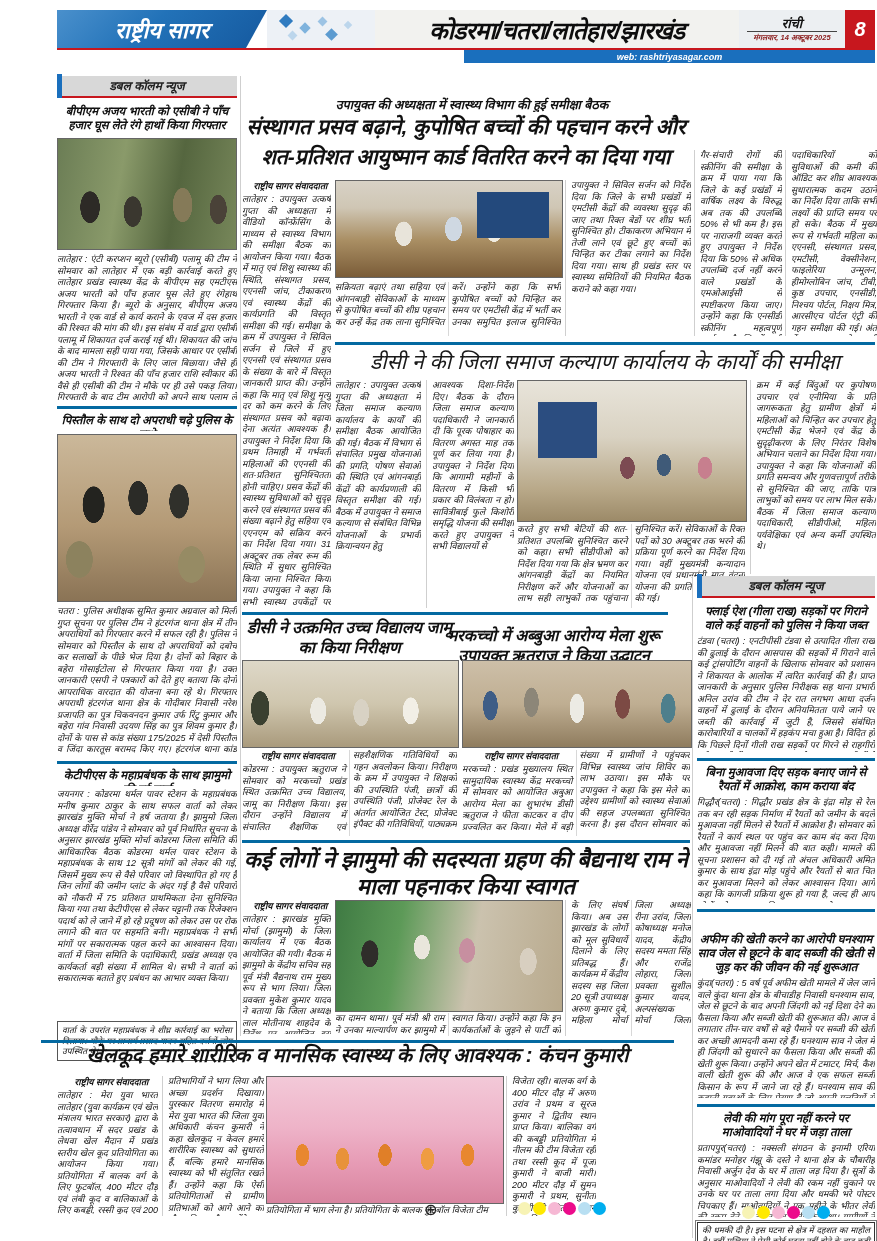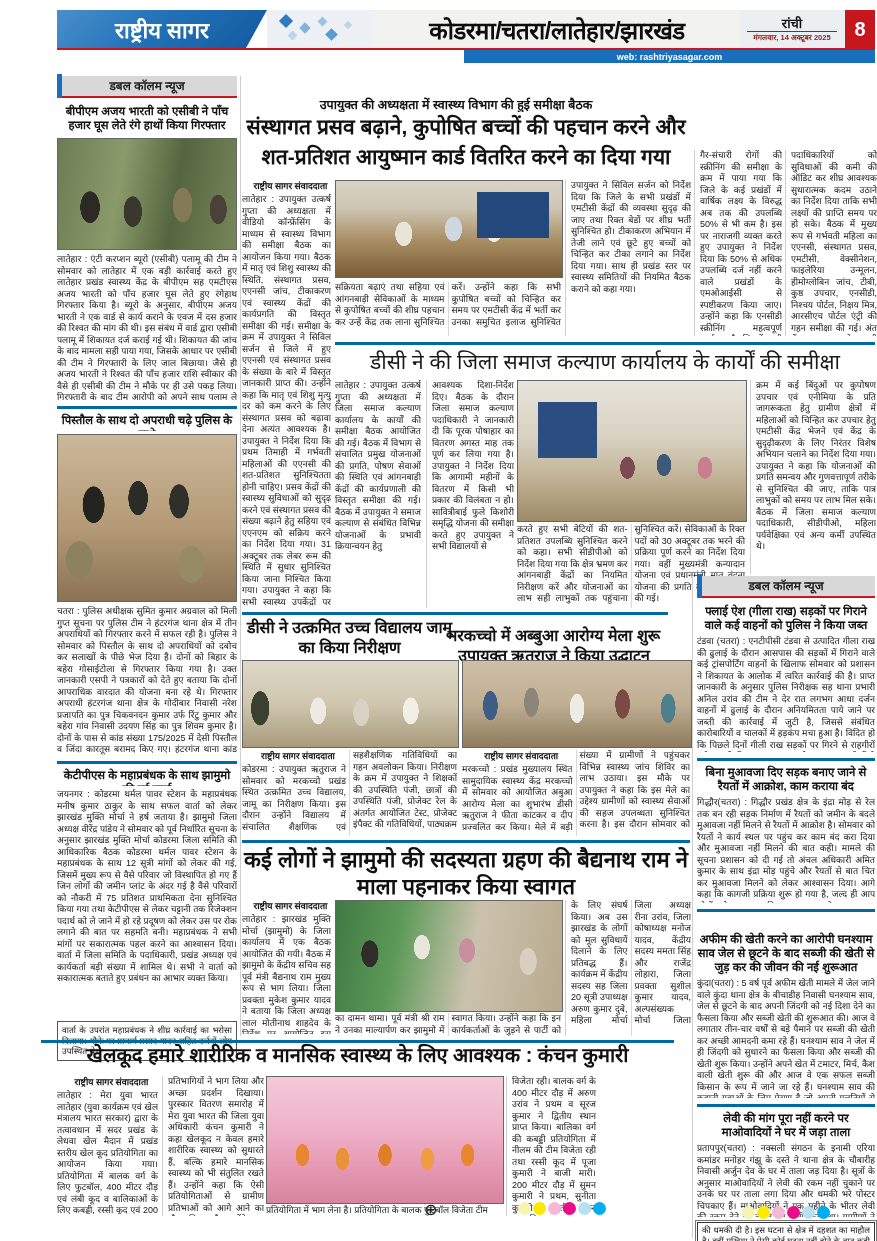--- a/index.html
+++ b/index.html
@@ -1,18 +1,18 @@
 <!DOCTYPE html>
 <html><head>
 <meta charset="utf-8">
 <style>
   html,body{margin:0;padding:0;background:#ffffff;}
   .page{position:relative;width:877px;height:1241px;background:#fff;overflow:hidden;
         font-family:"Liberation Sans","DejaVu Sans",sans-serif;color:#111;}
-  .abs{position:absolute;}
+  .abs{position:absolute;font-style:italic;}
   
   .mast{display:flex;height:38px;overflow:hidden;}
   .mast-logo{width:210px;background:linear-gradient(135deg,#4a90cc 0%,#2272b8 45%,#15599f 100%);
              color:#fff;font-size:22px;font-weight:bold;display:flex;align-items:center;justify-content:center;
              clip-path:polygon(0 0,100% 0,90% 100%,0 100%);}
   .mast-deco{width:108px;background:#edf1f6;position:relative;overflow:hidden;}
   .dmd{position:absolute;transform:rotate(45deg);}
   .mast-title{flex:1;background:#f2f2ef;display:flex;align-items:center;justify-content:center;
               font-size:24px;font-weight:bold;color:#0d0d0d;letter-spacing:-0.5px;}
   .mast-right{width:106px;background:#eceff2;display:flex;flex-direction:column;justify-content:center;text-align:center;}
@@ -139,21 +139,21 @@
     <div class="ph ph-bpm" style="height:110px;margin-top:2px;"></div>
     <div class="bt" style="height:146px;margin-top:4px;">लातेहार : एंटी करप्शन ब्यूरो (एसीबी) पलामू की टीम ने सोमवार को लातेहार में एक बड़ी कार्रवाई करते हुए लातेहार प्रखंड स्वास्थ्य केंद्र के बीपीएम सह एमटीएस अजय भारती को पाँच हजार घूस लेते हुए रंगेहाथ गिरफ्तार किया है। ब्यूरो के अनुसार, बीपीएम अजय भारती ने एक वार्ड से कार्य कराने के एवज में दस हजार की रिश्वत की मांग की थी। इस संबंध में वार्ड द्वारा एसीबी पलामू में शिकायत दर्ज कराई गई थी। शिकायत की जांच के बाद मामला सही पाया गया, जिसके आधार पर एसीबी की टीम ने गिरफ्तारी के लिए जाल बिछाया। जैसे ही अजय भारती ने रिश्वत की पाँच हजार राशि स्वीकार की वैसे ही एसीबी की टीम ने मौके पर ही उसे पकड़ लिया। गिरफ्तारी के बाद टीम आरोपी को अपने साथ पलामू ले गई, जहां उससे पूछताछ की जा रही है। इस कार्रवाई से जिले भर के स्वास्थ्य महकमे में हड़कंप मच गया है।</div>
     <div class="hl-sm hrule" style="height:18px;margin-top:6px;padding-top:4px;">पिस्तौल के साथ दो अपराधी चढ़े पुलिस के हत्थे</div>
     <div class="ph ph-pistol" style="height:166px;margin-top:3px;"></div>
     <div class="bt" style="height:150px;margin-top:4px;">चतरा : पुलिस अधीक्षक सुमित कुमार अग्रवाल को मिली गुप्त सूचना पर पुलिस टीम ने हंटरगंज थाना क्षेत्र में तीन अपराधियों को गिरफ्तार करने में सफल रही है। पुलिस ने सोमवार को पिस्तौल के साथ दो अपराधियों को दबोच कर सलाखों के पीछे भेज दिया है। दोनों को बिहार के बहेरा गोसाईटोला से गिरफ्तार किया गया है। उक्त जानकारी एसपी ने पत्रकारों को देते हुए बताया कि दोनों आपराधिक वारदात की योजना बना रहे थे। गिरफ्तार अपराधी हंटरगंज थाना क्षेत्र के गोदीबार निवासी नरेश प्रजापति का पुत्र चिकवनदन कुमार उर्फ रिंटु कुमार और बहेरा गांव निवासी उदयण सिंह का पुत्र शिवम कुमार है। दोनों के पास से कांड संख्या 175/2025 में देसी पिस्तौल व जिंदा कारतूस बरामद किए गए। हंटरगंज थाना कांड संख्या 174/25 दिनांक 12 अक्टूबर 2025 धारा 317(5) बीएनएस के तहत मामला दर्ज कर आगे की कार्रवाई की जा रही है। छापेमारी दल में थाना प्रभारी के साथ सब इंस्पेक्टर पुरुषोत्तम अमिताब्ज, सजनी कुमार समेत गोसाईटोला चेक पोस्ट के कर्मी आदि शामिल थे।</div>
     <div class="hl-sm hrule" style="height:18px;margin-top:5px;padding-top:4px;">केटीपीएस के महाप्रबंधक के साथ झामुमो की हुई वार्ता</div>
     <div class="bt" style="height:208px;margin-top:3px;">जयनगर : कोडरमा थर्मल पावर स्टेशन के महाप्रबंधक मनीष कुमार ठाकुर के साथ सफल वार्ता को लेकर झारखंड मुक्ति मोर्चा ने हर्ष जताया है। झामुमो जिला अध्यक्ष वीरेंद्र पांडेय ने सोमवार को पूर्व निर्धारित सूचना के अनुसार झारखंड मुक्ति मोर्चा कोडरमा जिला समिति की आधिकारिक बैठक कोडरमा थर्मल पावर स्टेशन के महाप्रबंधक के साथ 12 सूत्री मांगों को लेकर की गई, जिसमें मुख्य रूप से वैसे परिवार जो विस्थापित हो गए हैं जिन लोगों की जमीन प्लांट के अंदर गई है वैसे परिवारों को नौकरी में 75 प्रतिशत प्राथमिकता देना सुनिश्चित किया गया तथा केटीपीएस से लेकर चट्टानी तक रिजेक्शन पदार्थ को ले जाने में हो रहे प्रदूषण को लेकर उस पर रोक लगाने की बात पर सहमति बनी। महाप्रबंधक ने सभी मांगों पर सकारात्मक पहल करने का आश्वासन दिया। वार्ता में जिला समिति के पदाधिकारी, प्रखंड अध्यक्ष एवं कार्यकर्ता बड़ी संख्या में शामिल थे। सभी ने वार्ता को सकारात्मक बताते हुए प्रबंधन का आभार व्यक्त किया।</div>
     <div class="boxnote" style="height:32px;margin-top:24px;">वार्ता के उपरांत महाप्रबंधक ने शीघ्र कार्रवाई का भरोसा दिलाया। मौके पर प्राचार्य प्रसाद यादव सहित दर्जनों लोग उपस्थित थे।</div>
   </div>
 
-  <div class="abs kicker" style="left:232px;top:96px;width:448px;height:16px;">उपायुक्त की अध्यक्षता में स्वास्थ्य विभाग की हुई समीक्षा बैठक</div>
+  <div class="abs kicker" style="left:248px;top:96px;width:448px;height:16px;">उपायुक्त की अध्यक्षता में स्वास्थ्य विभाग की हुई समीक्षा बैठक</div>
   <div class="abs hl-xl" style="left:242px;top:112px;width:448px;height:62px;">संस्थागत प्रसव बढ़ाने, कुपोषित बच्चों की पहचान करने और शत-प्रतिशत आयुष्मान कार्ड वितरित करने का दिया गया निर्देश</div>
   <div class="abs" style="left:242px;top:180px;width:89px;height:428px;">
     <div class="byline">राष्ट्रीय सागर संवाददाता</div>
     <div class="bt" style="height:412px;">लातेहार : उपायुक्त उत्कर्ष गुप्ता की अध्यक्षता में वीडियो कॉन्फ्रेंसिंग के माध्यम से स्वास्थ्य विभाग की समीक्षा बैठक का आयोजन किया गया। बैठक में मातृ एवं शिशु स्वास्थ्य की स्थिति, संस्थागत प्रसव, एएनसी जांच, टीकाकरण एवं स्वास्थ्य केंद्रों की कार्यप्रगति की विस्तृत समीक्षा की गई। समीक्षा के क्रम में उपायुक्त ने सिविल सर्जन से जिले में हुए एएनसी एवं संस्थागत प्रसव के संख्या के बारे में विस्तृत जानकारी प्राप्त की। उन्होंने कहा कि मातृ एवं शिशु मृत्यु दर को कम करने के लिए संस्थागत प्रसव को बढ़ावा देना अत्यंत आवश्यक है। उपायुक्त ने निर्देश दिया कि प्रथम तिमाही में गर्भवती महिलाओं की एएनसी की शत-प्रतिशत सुनिश्चितता होनी चाहिए। प्रसव केंद्रों की स्वास्थ्य सुविधाओं को सुदृढ़ करने एवं संस्थागत प्रसव की संख्या बढ़ाने हेतु सहिया एवं एएनएम को सक्रिय करने का निर्देश दिया गया। 31 अक्टूबर तक लेबर रूम की स्थिति में सुधार सुनिश्चित किया जाना निश्चित किया गया। उपायुक्त ने कहा कि सभी स्वास्थ्य उपकेंद्रों पर मूलभूत सुविधाएं हर हाल में उपलब्ध कराई जाएं ताकि ग्रामीणों को इलाज हेतु भटकना न पड़े।</div>
   </div>
   <div class="abs ph ph-main" style="left:335px;top:180px;width:226px;height:96px;"></div>
   <div class="abs bt c2" style="left:335px;top:282px;width:226px;height:54px;">सक्रियता बढ़ाएं तथा सहिया एवं आंगनबाड़ी सेविकाओं के माध्यम से कुपोषित बच्चों की शीघ्र पहचान कर उन्हें केंद्र तक लाना सुनिश्चित करें। उन्होंने कहा कि सभी कुपोषित बच्चों को चिन्हित कर समय पर एमटीसी केंद्र में भर्ती कर उनका समुचित इलाज सुनिश्चित किया जाए। आयुष्मान भारत हेल्थ कार्ड के शत-प्रतिशत वितरण का लक्ष्य 30 अक्टूबर तक पूरा करने का निर्देश दिया गया। इस कार्य में स्वास्थ्य विभाग एवं बीडीओ स्तर पर समन्वय स्थापित करने का निर्देश दिया गया।</div>
   <div class="abs bt vr" style="left:565px;top:180px;width:120px;height:156px;">उपायुक्त ने सिविल सर्जन को निर्देश दिया कि जिले के सभी प्रखंडों में एमटीसी केंद्रों की व्यवस्था सुदृढ़ की जाए तथा रिक्त बेडों पर शीघ्र भर्ती सुनिश्चित हो। टीकाकरण अभियान में तेजी लाने एवं छूटे हुए बच्चों को चिन्हित कर टीका लगाने का निर्देश दिया गया। साथ ही प्रखंड स्तर पर स्वास्थ्य समितियों की नियमित बैठक कराने को कहा गया।</div>
   <div class="abs bt vr" style="left:694px;top:150px;width:82px;height:186px;">गैर-संचारी रोगों की स्क्रीनिंग की समीक्षा के क्रम में पाया गया कि जिले के कई प्रखंडों में वार्षिक लक्ष्य के विरुद्ध अब तक की उपलब्धि 50% से भी कम है। इस पर नाराजगी व्यक्त करते हुए उपायुक्त ने निर्देश दिया कि 50% से अधिक उपलब्धि दर्ज नहीं करने वाले प्रखंडों के एमओआईसी से स्पष्टीकरण किया जाए। उन्होंने कहा कि एनसीडी स्क्रीनिंग महत्वपूर्ण कार्यक्रम है, जिसमें सभी स्वास्थ्य उपकेंद्रों व दायित्वरत बीएचडब्ल्यू, एएनएम और उपलब्ध कर्मियों की सहभागिता आवश्यक है। उपायुक्त ने प्रत्येक</div>
   <div class="abs bt vr" style="left:785px;top:150px;width:86px;height:186px;">पदाधिकारियों को सुविधाओं की कमी की ऑडिट कर शीघ्र आवश्यक सुधारात्मक कदम उठाने का निर्देश दिया ताकि सभी लक्ष्यों की प्राप्ति समय पर हो सके। बैठक में मुख्य रूप से गर्भवती महिला का एएनसी, संस्थागत प्रसव, एमटीसी, वेक्सीनेशन, फाइलेरिया उन्मूलन, हीमोग्लोबिन जांच, टीबी, कुष्ठ उपचार, एनसीडी, निश्चय पोर्टल, निक्षय मित्र, आरसीएच पोर्टल एंट्री की गहन समीक्षा की गई। अंत में उपायुक्त ने सभी चिकित्सा पदाधिकारियों को निर्धारित लक्ष्य समय पर प्राप्त करने का निर्देश दिया। बैठक में सिविल सर्जन, डीपीएम, डीआरसीएचओ, सभी प्रखंडों के प्रभारी चिकित्सा पदाधिकारी समेत अन्य स्वास्थ्यकर्मी उपस्थित थे।</div>

